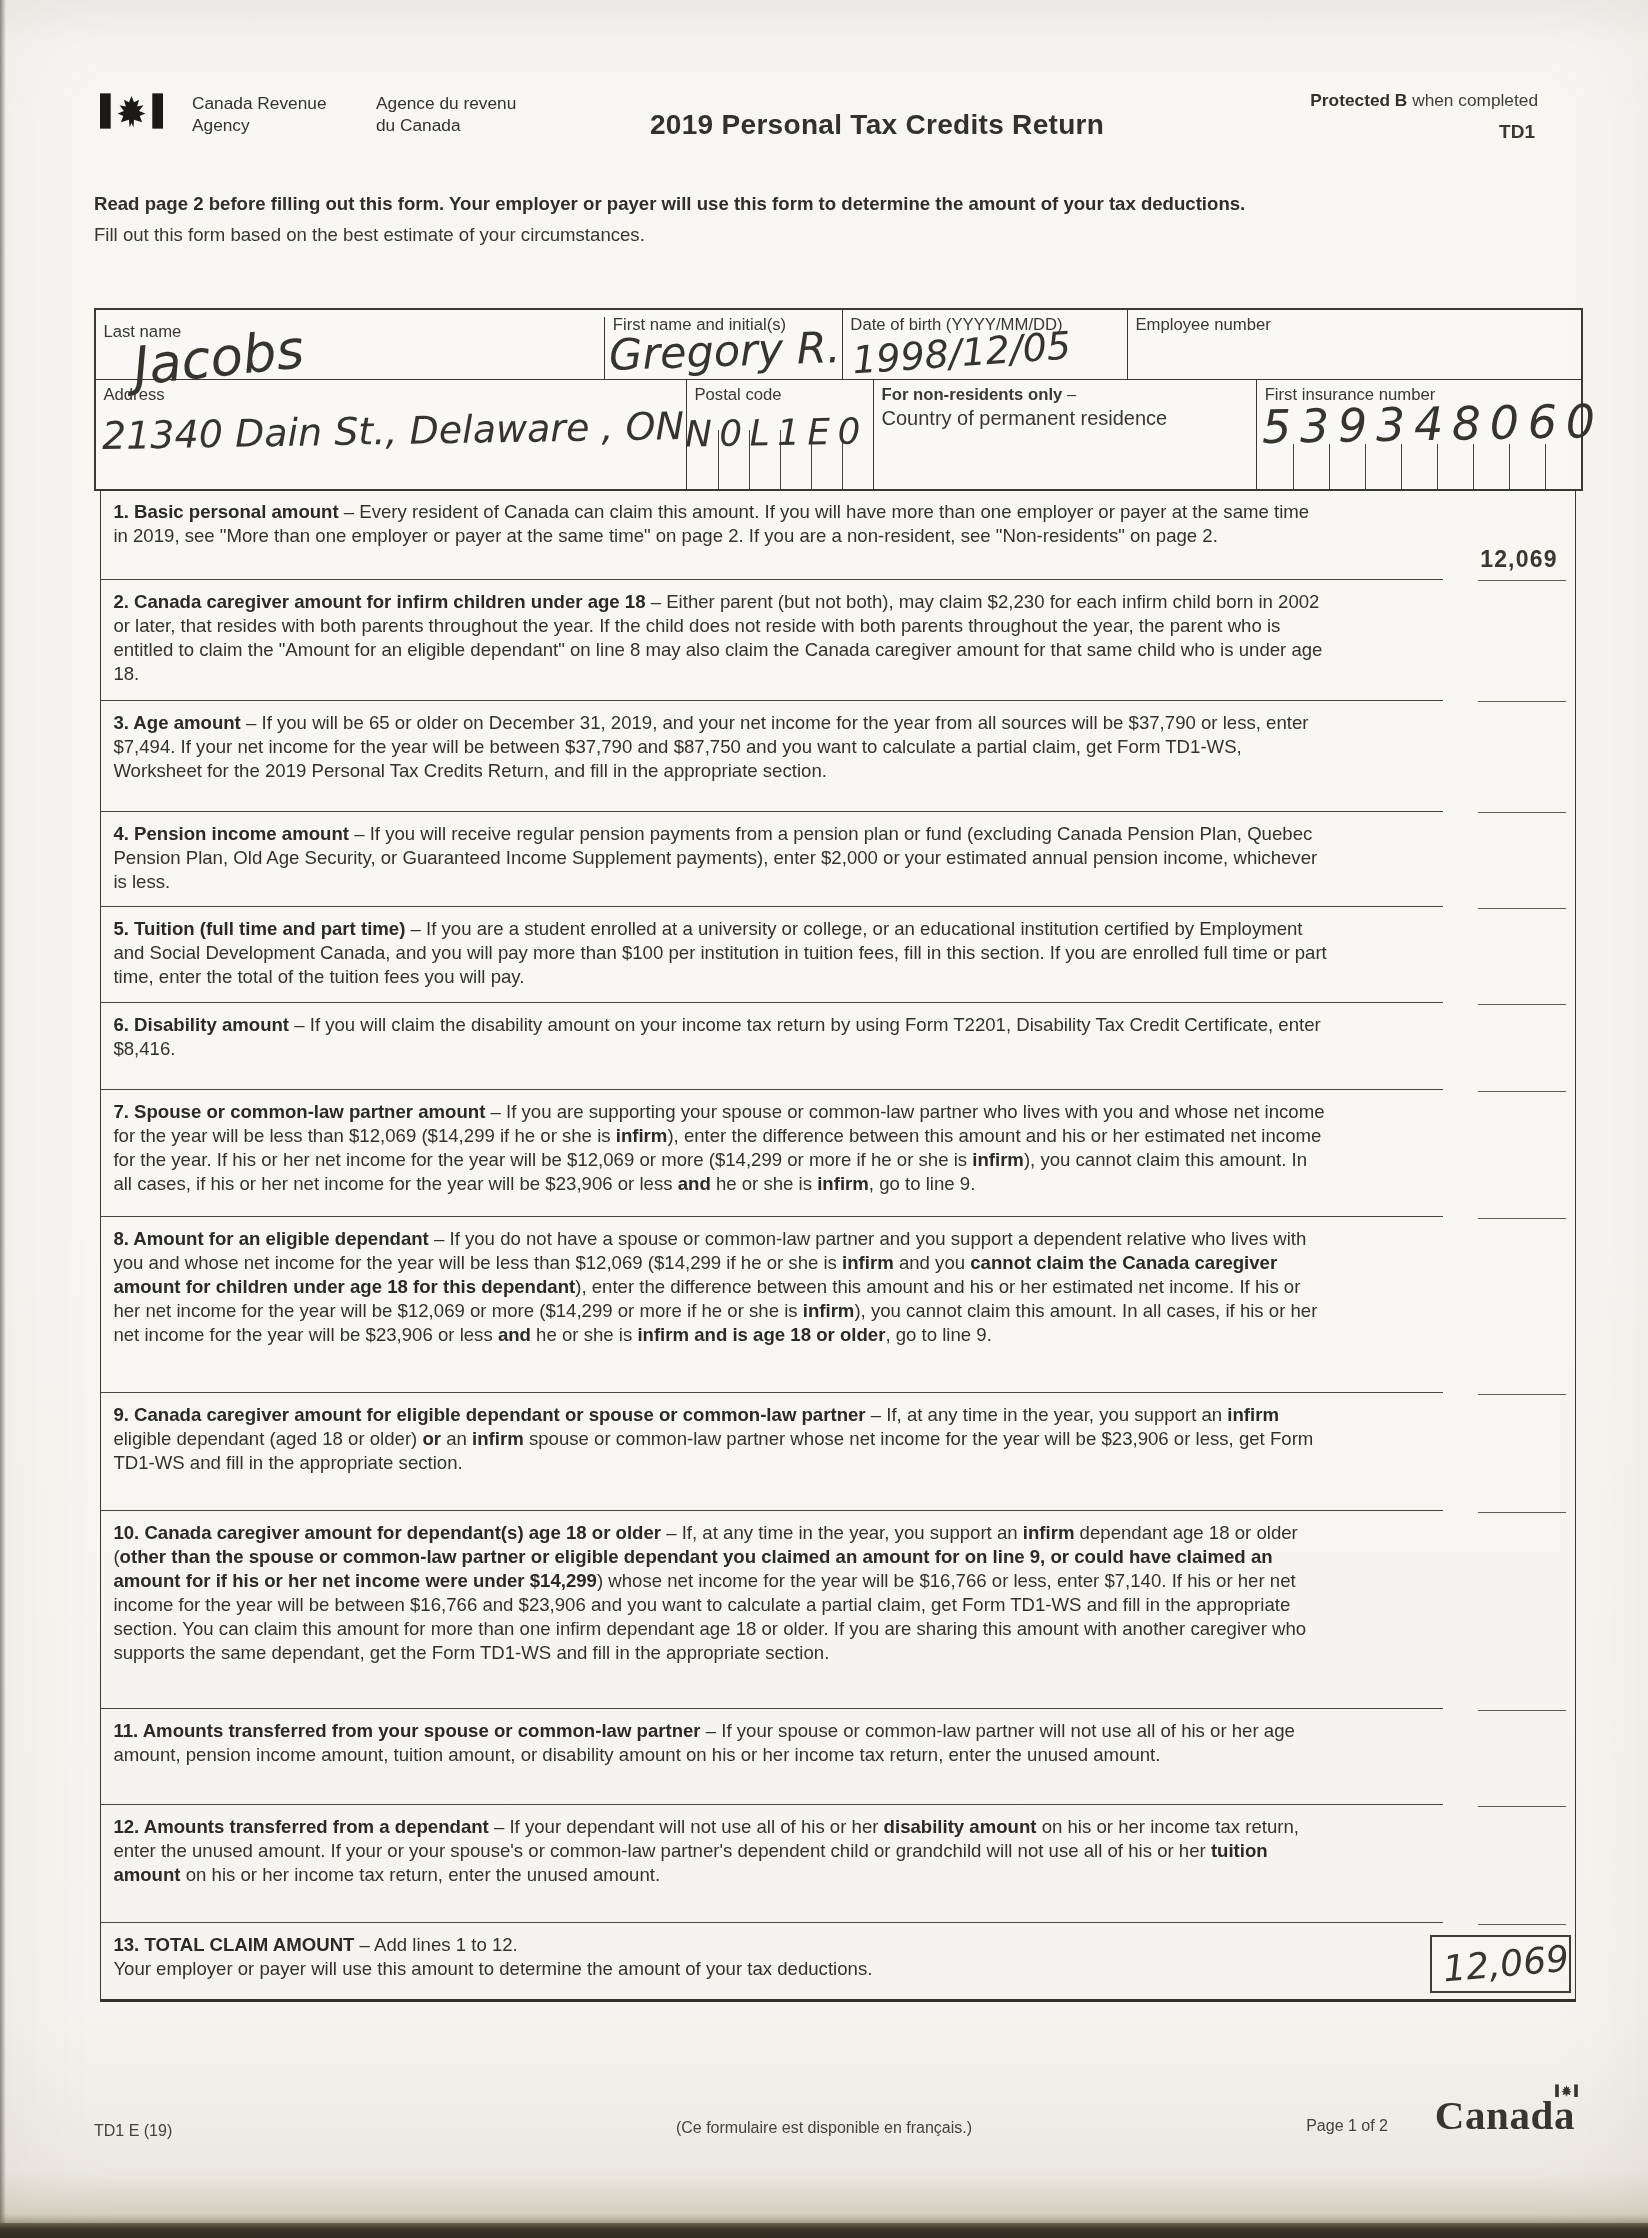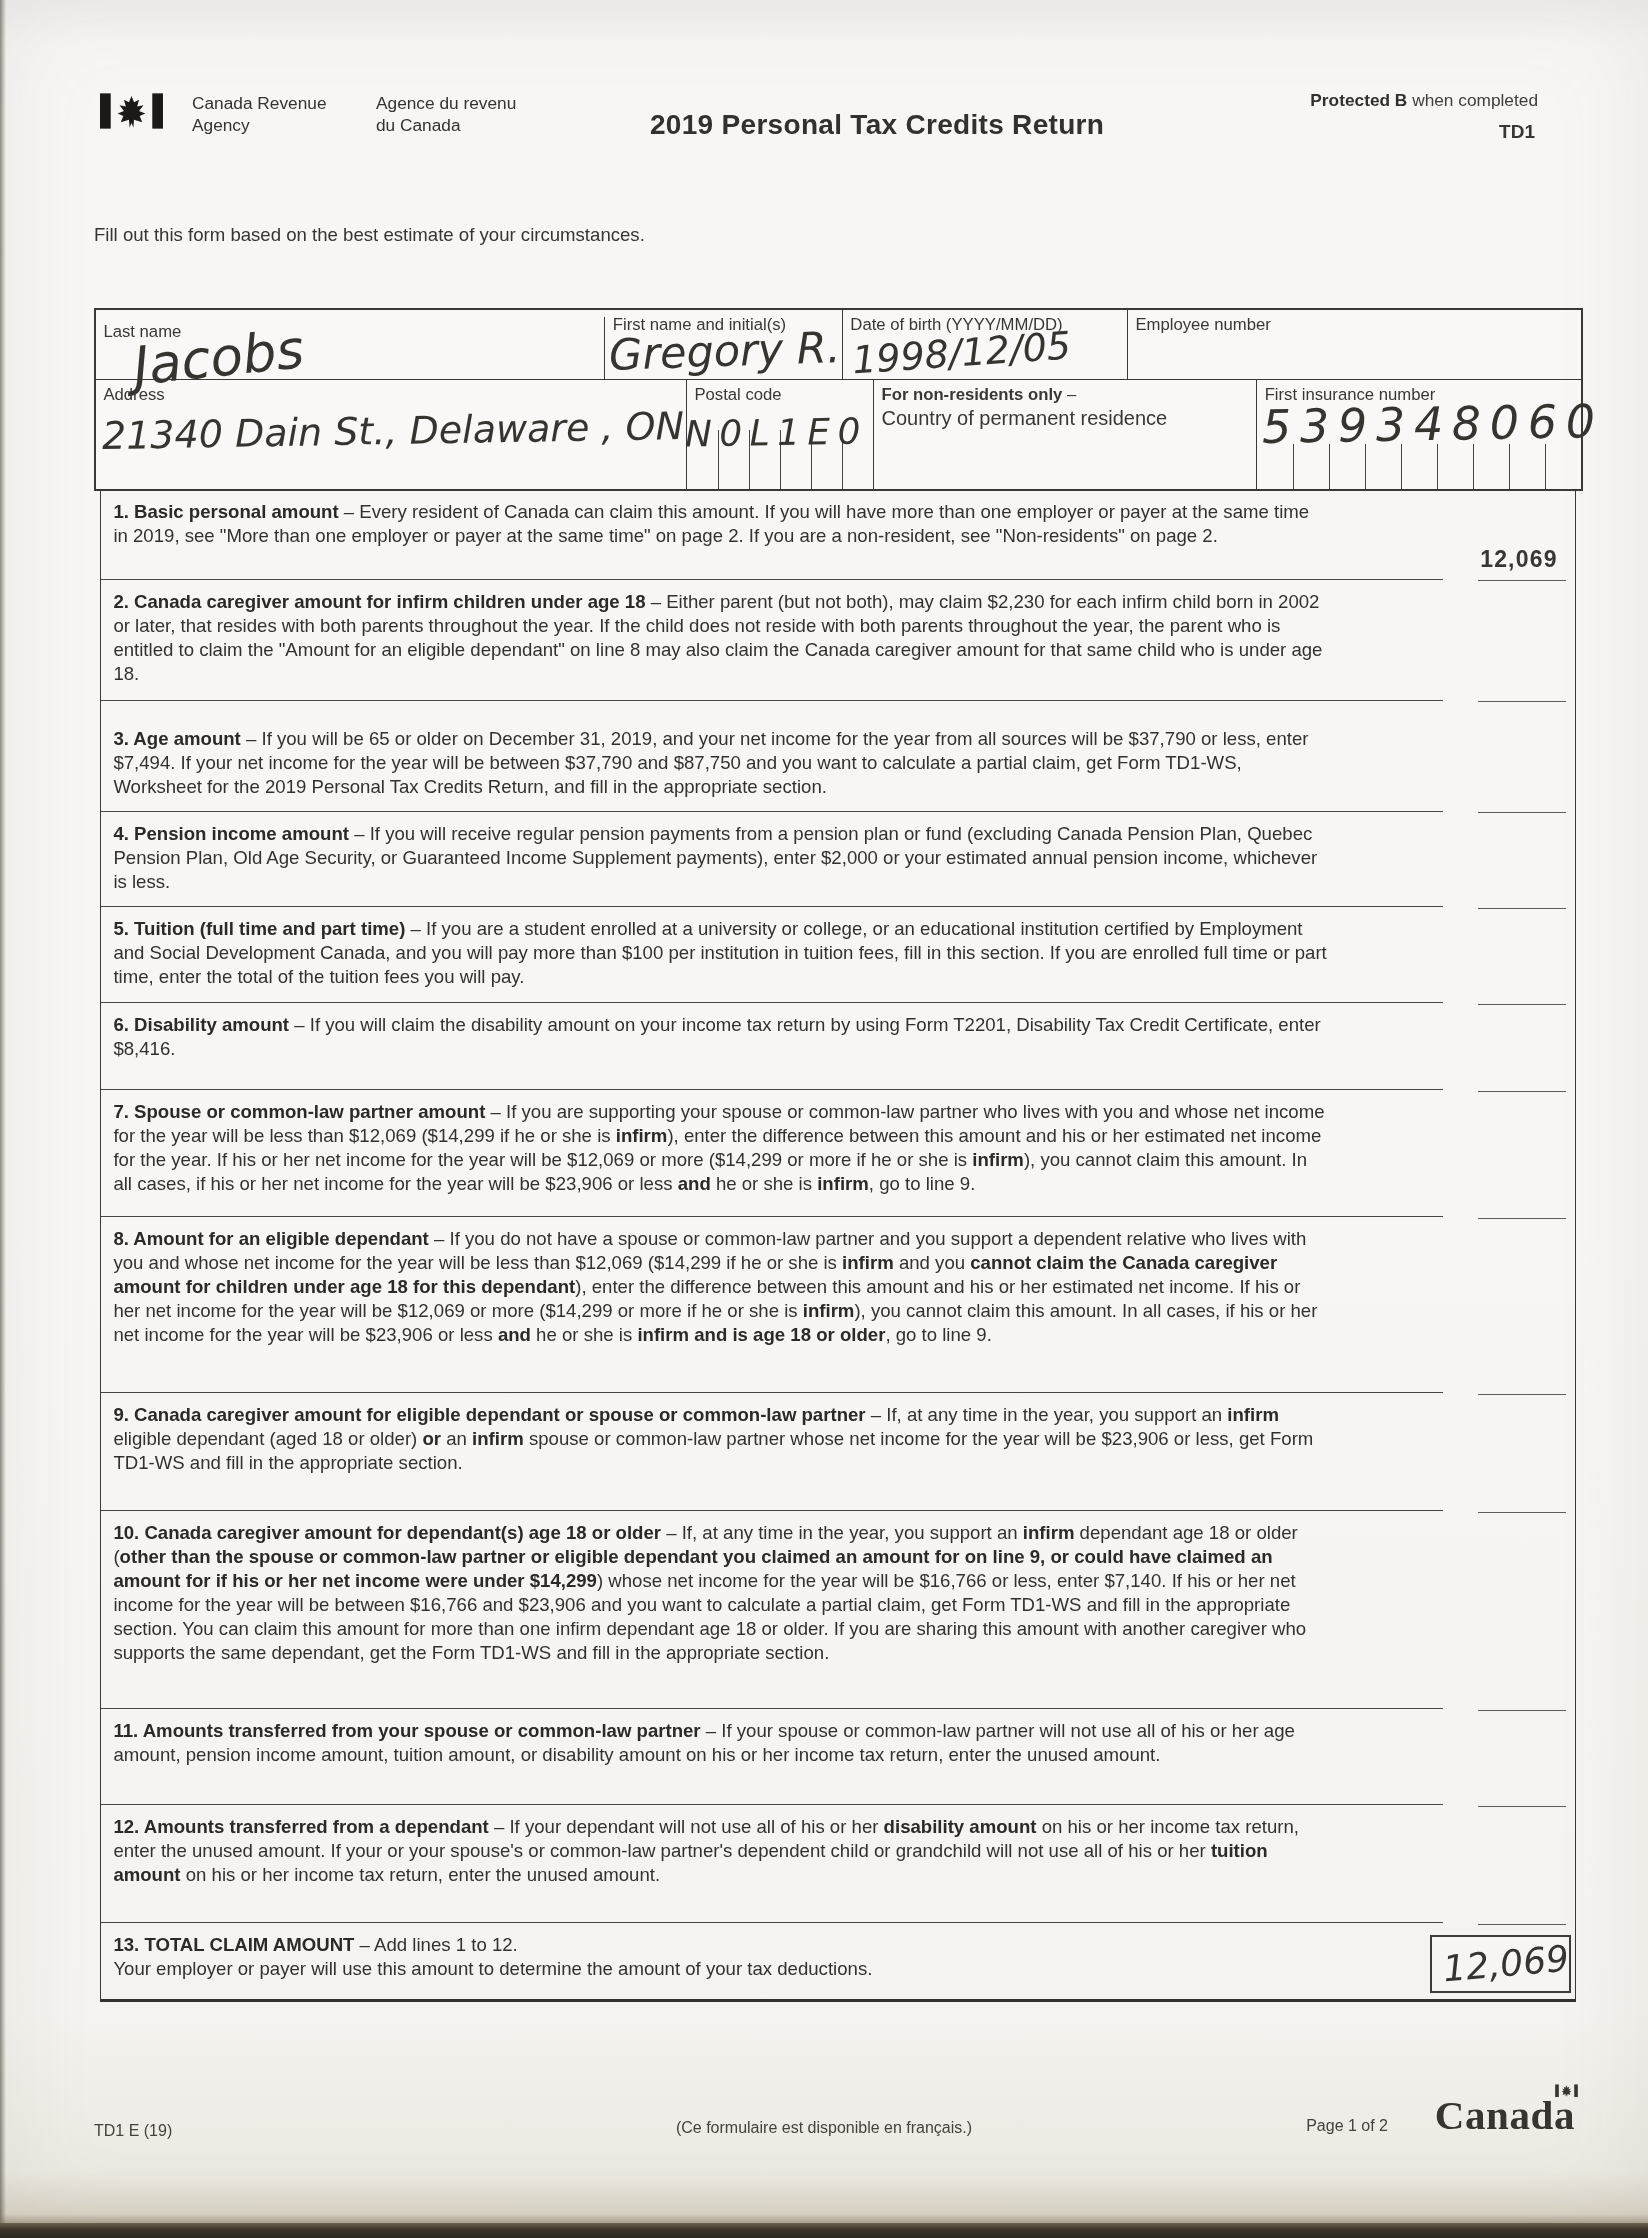--- a/index.html
+++ b/index.html
@@ -64,21 +64,21 @@
   .sec-text .b{font-weight:bold;color:#2c2926;}
   .sec-row.last .sec-text{border-bottom:none;}
   .sec-amt{flex:1;position:relative;}
   .ans-line{position:absolute;bottom:-1.2px;right:8.7px;width:88px;border-bottom:1.9px solid #5f5b55;}
   .printed-amount{position:absolute;bottom:7.4px;right:17.3px;font-size:23px;font-weight:bold;letter-spacing:1.2px;color:#3a3733;}
   .amount-box{position:absolute;right:3.7px;bottom:6.2px;width:141px;height:58px;border:2.5px solid #3f3b36;box-sizing:border-box;background:rgba(255,255,255,.2);}
 
   
   .sec-row:nth-child(1){min-height:90px;}
   .sec-row:nth-child(2){min-height:121px;}
-  .sec-row:nth-child(3){min-height:111px;align-items:flex-end;}
+  .sec-row:nth-child(3){min-height:111px;}
   .sec-row:nth-child(4){min-height:91px;}
   .sec-row:nth-child(5){min-height:96px;}
   .sec-row:nth-child(6){min-height:87px;}
   .sec-row:nth-child(7){min-height:127px;}
   .sec-row:nth-child(8){min-height:176px;}
   .sec-row:nth-child(9){min-height:118px;}
   .sec-row:nth-child(10){min-height:198px;}
   .sec-row:nth-child(11){min-height:96px;}
   .sec-row:nth-child(12){min-height:118px;}
   .sec-row:nth-child(13){min-height:76px;}
@@ -105,20 +105,21 @@
     <div>Agency</div>
   </div>
   <div class="agency-fr">
     <div>Agence du revenu</div>
     <div>du Canada</div>
   </div>
   <div class="form-title">2019 Personal Tax Credits Return</div>
   <div class="protected"><span class="b">Protected B</span><span> when completed</span></div>
   <div class="form-code">TD1</div>
 
+  <div class="intro1">Read page 2 before filling out this form. Your employer or payer will use this form to determine the amount of your tax deductions.</div>
   <div class="intro2">Fill out this form based on the best estimate of your circumstances.</div>
 
   <div class="fields-box">
     <div class="frow frow1">
       <div class="fcell c-last">
         <div class="flabel">Last name</div>
         <span class="handwriting hw-last">Jacobs</span>
       </div>
       <div class="fcell c-first">
         <div class="flabel">First name and initial(s)</div>

